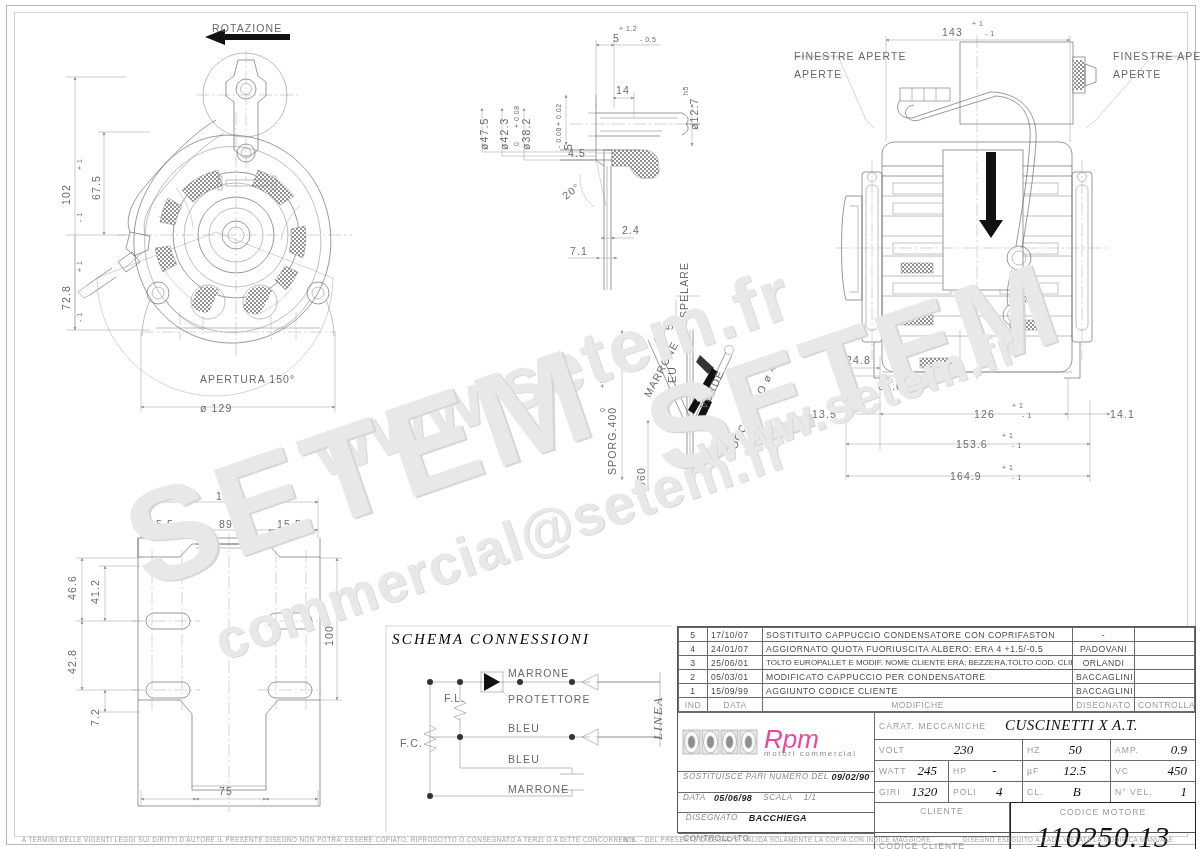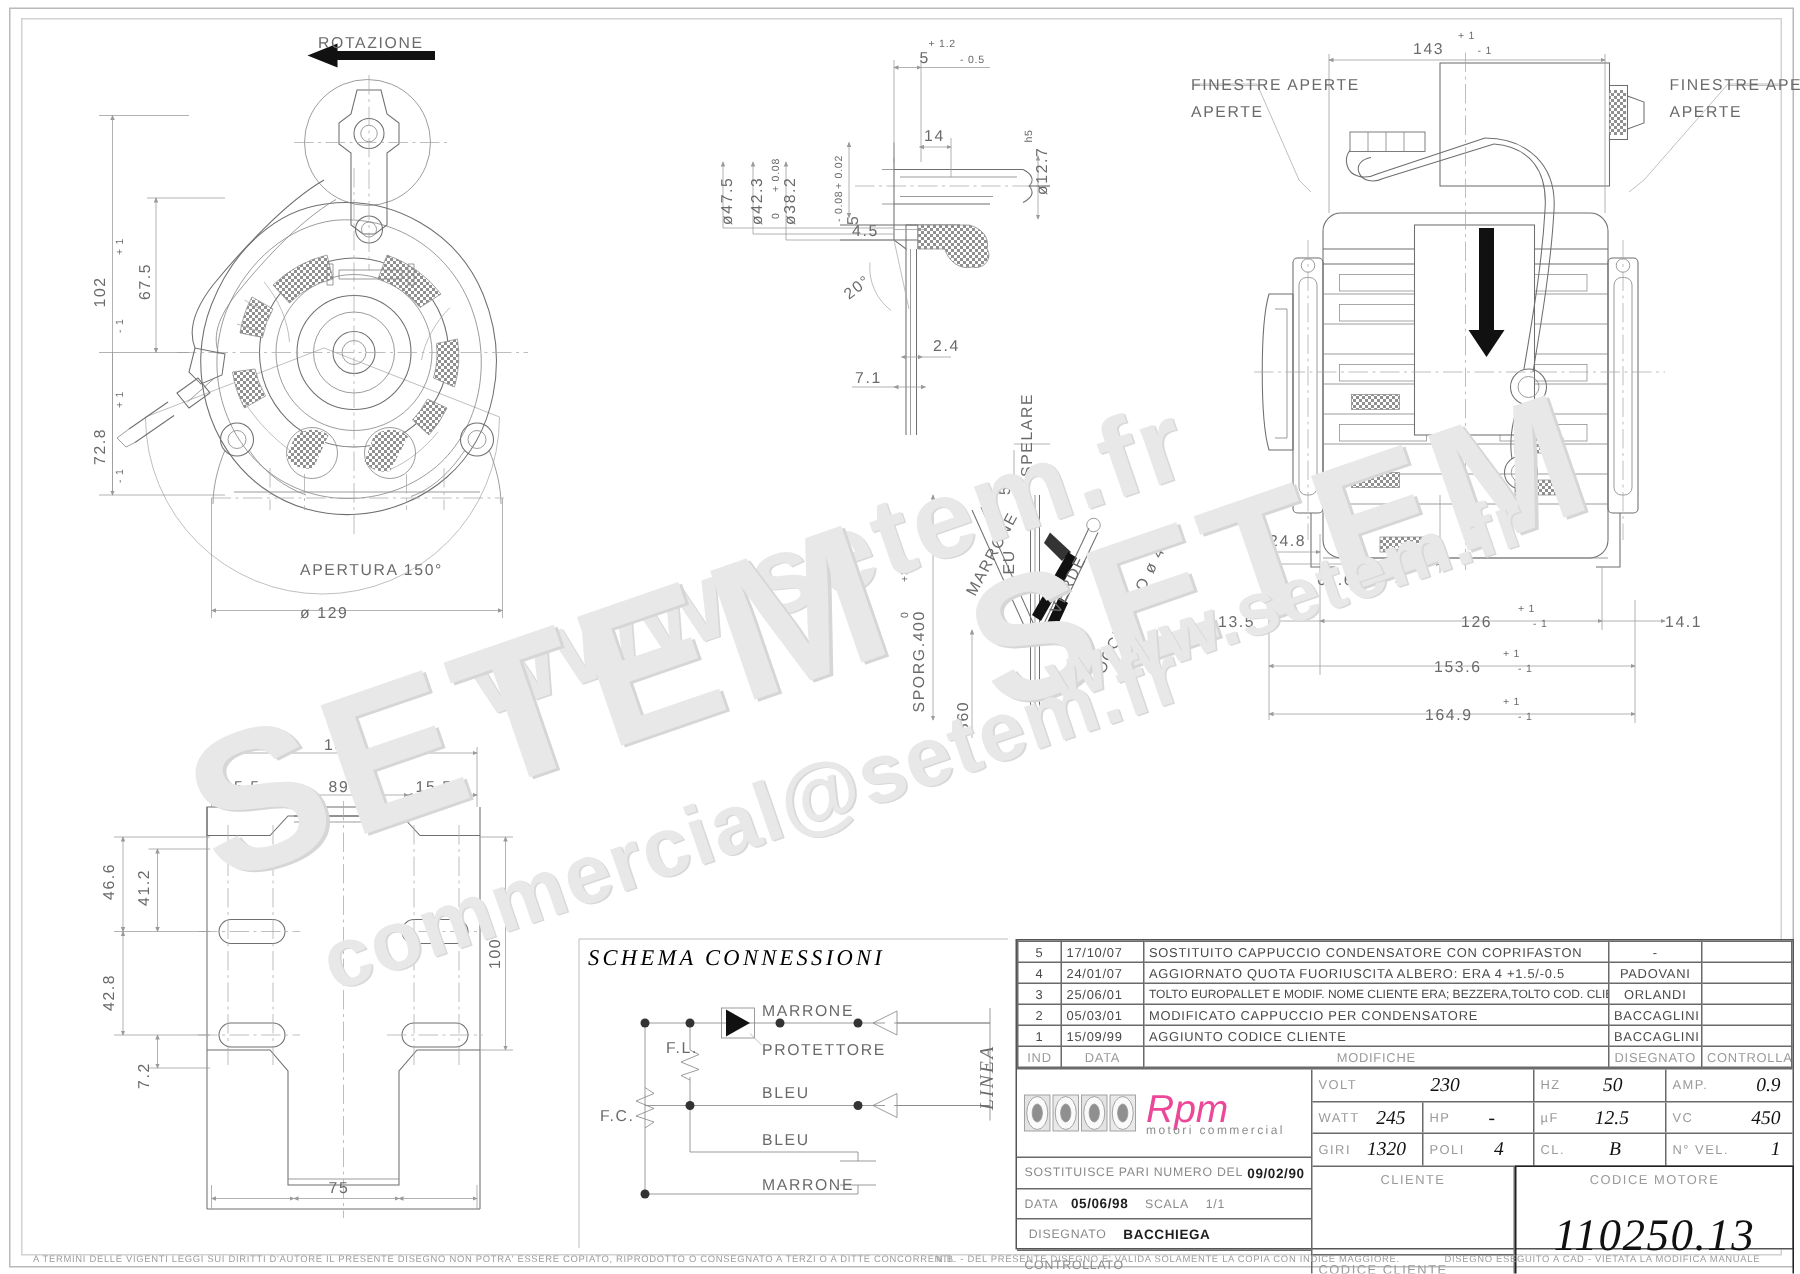--- a/index.html
+++ b/index.html
@@ -39,22 +39,22 @@
   .lower{display:flex;border-top:1px solid #6a6a6a;height:141px;}
   .lcol{width:197px;box-sizing:border-box;border-right:1px solid #6a6a6a;display:flex;flex-direction:column;}
   .rcol{flex:1;display:flex;flex-direction:column;}
 
   .logo{height:59px;border-bottom:1px solid #6a6a6a;display:flex;align-items:center;padding-left:4px;box-sizing:border-box;}
   .logo-mark{width:78px;height:30px;flex:0 0 auto;}
   .logo-word{margin-left:4px;line-height:1;}
   .logo-rpm{font-family:Liberation Sans, sans-serif;font-style:italic;font-size:26px;color:#ec4899;letter-spacing:0;}
   .logo-sub{font-size:8px;color:#8d8d8d;letter-spacing:1.6px;text-align:right;margin-top:-2px;}
 
-  .lrow{border-bottom:1px solid #6a6a6a;height:20.5px;display:flex;align-items:center;box-sizing:border-box;
-        font-size:8.2px;letter-spacing:.5px;color:#8a8a8a;padding-left:5px;white-space:nowrap;}
+  .lrow{border-bottom:1px solid #6a6a6a;height:20.5px;display:flex;align-items:flex-start;box-sizing:border-box;
+        font-size:8.2px;letter-spacing:.5px;color:#8a8a8a;padding-left:5px;white-space:nowrap;font-style:italic;}
   .lrow:last-child{border-bottom:none;}
   .lrow b{color:#1e1e1e;font-weight:bold;font-size:9px;letter-spacing:.4px;}
   .lrow .sp{display:inline-block;}
 
   .r1{height:27px;border-bottom:1px solid #6a6a6a;display:flex;align-items:center;box-sizing:border-box;}
   .lab{font-size:8.6px;color:#9a9a9a;letter-spacing:1px;white-space:nowrap;}
   .val-it{font-family:"Liberation Serif","DejaVu Serif",serif;font-style:italic;font-size:15px;color:#111;letter-spacing:.5px;}
   .val-sm{font-family:"Liberation Serif","DejaVu Serif",serif;font-style:italic;font-size:13px;color:#111;}
 
   .grid3{display:flex;height:21.5px;border-bottom:1px solid #6a6a6a;box-sizing:border-box;}
@@ -689,20 +689,24 @@
           <span class="sp">&nbsp;&nbsp;&nbsp;&nbsp;</span>
           <b>BACCHIEGA</b>
         </div>
 
         <div class="lrow">
           <span>CONTROLLATO</span>
         </div>
       </div>
 
       <div class="rcol">
+        <div class="r1">
+          <span class="lab" style="width:108px;padding-left:4px">CARAT. MECCANICHE</span>
+          <span class="val-it" style="margin-left:18px">CUSCINETTI X A.T.</span>
+        </div>
 
         <div class="grid3">
           <div class="cell" style="width:148px">
             <span class="lab">VOLT</span>
             <span class="v val-sm">230</span>
           </div>
           <div class="cell" style="width:88px">
             <span class="lab">HZ</span>
             <span class="v val-sm">50</span>
           </div>

